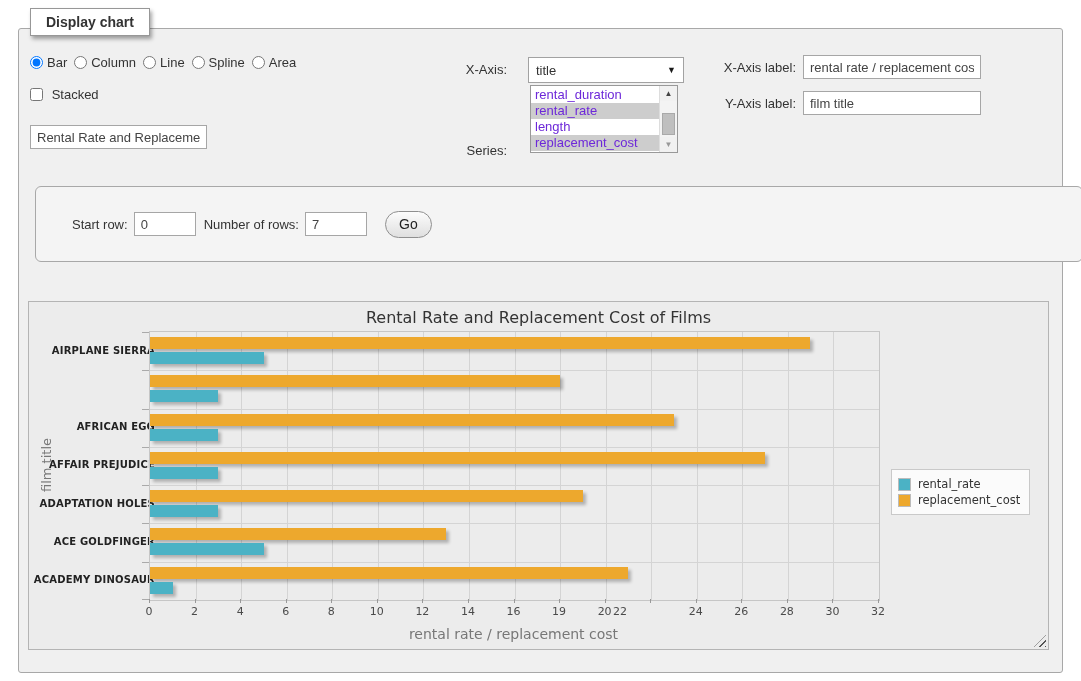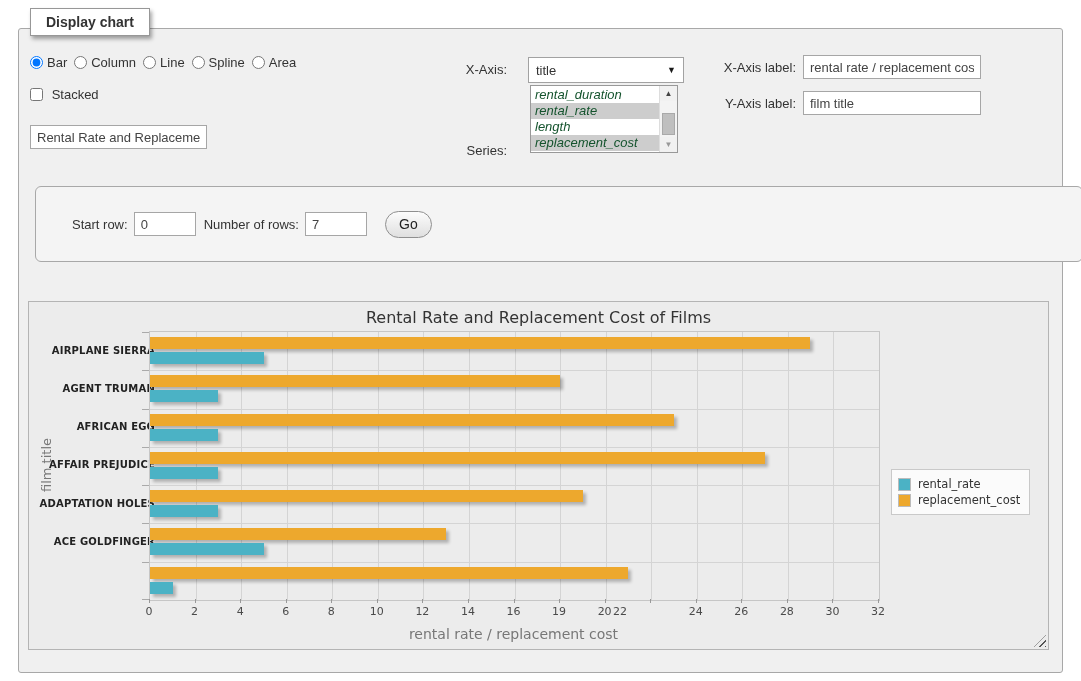--- a/index.html
+++ b/index.html
@@ -43,21 +43,21 @@
   }
   .select-arrow{position:absolute;right:8px;top:8px;font-size:9px;color:#1a1a1a;pointer-events:none;}
   .xaxislabel-input{position:absolute;left:784px;top:26px;width:178px;}
   .yaxislabel-input{position:absolute;left:784px;top:62px;width:178px;}
   
   .series-listbox{
     position:absolute;left:511px;top:56px;width:148px;height:68px;box-sizing:border-box;
     background:#fff;border:1px solid #999;overflow:hidden;
   }
   .series-rows{position:absolute;left:0;top:1px;right:17px;}
-  .series-row{height:16px;line-height:16px;padding-left:4px;font-size:13px;color:#14532d;white-space:nowrap;font-style:italic;}
+  .series-row{height:16px;line-height:16px;padding-left:4px;font-size:13px;color:#6d28d9;white-space:nowrap;}
   .series-row.selected{background:#cdcdcd;}
   .scrollbar{position:absolute;right:0;top:0;bottom:0;width:17px;background:#f3f3f3;border-left:1px solid #ddd;}
   .scroll-btn{position:absolute;left:0;width:17px;height:15px;background:#f1f1f1;text-align:center;font-size:8px;line-height:15px;}
   .scroll-up{top:0;color:#444;}
   .scroll-down{bottom:0;color:#999;}
   .scroll-thumb{position:absolute;left:2px;top:27px;width:13px;height:22px;background:#bfbfbf;border:1px solid #a9a9a9;box-sizing:border-box;}
   
   .rows-panel{
     position:absolute;left:16px;top:157px;width:1010px;height:74px;box-sizing:content-box;
     background:#f4f4f4;border:1px solid #a8a8a8;border-radius:6px;
@@ -161,25 +161,25 @@
     <input class="txt" value="7" style="">
     <span class="gap-b"></span>
     <button class="go-btn">Go</button>
   </div>
 
   <div class="chart-container">
     <div class="chart-title">Rental Rate and Replacement Cost of Films</div>
     <div class="y-axis-title">film title</div>
     <div class="y-category-labels">
         <div class="ycat" style="top: 0px; height: 38.2857px;">AIRPLANE SIERRA</div>
-        <div class="ycat" style="top: 38.2857px; height: 38.2857px;">AGENT TRUMAN</div>
         <div class="ycat" style="top: 76.5714px; height: 38.2857px;">AFRICAN EGG</div>
         <div class="ycat" style="top: 114.857px; height: 38.2857px;">AFFAIR PREJUDICE</div>
         <div class="ycat" style="top: 153.143px; height: 38.2857px;">ADAPTATION HOLES</div>
         <div class="ycat" style="top: 191.429px; height: 38.2857px;">ACE GOLDFINGER</div>
+        <div class="ycat" style="top: 229.714px; height: 38.2857px;">ACADEMY DINOSAUR</div>
       </div>
     <div class="plot-area">
         <div class="vgrid" style="left: 45.5625px;"></div>
         <div class="vgrid" style="left: 91.125px;"></div>
         <div class="vgrid" style="left: 136.688px;"></div>
         <div class="vgrid" style="left: 182.25px;"></div>
         <div class="vgrid" style="left: 227.812px;"></div>
         <div class="vgrid" style="left: 273.375px;"></div>
         <div class="vgrid" style="left: 318.938px;"></div>
         <div class="vgrid" style="left: 364.5px;"></div>

